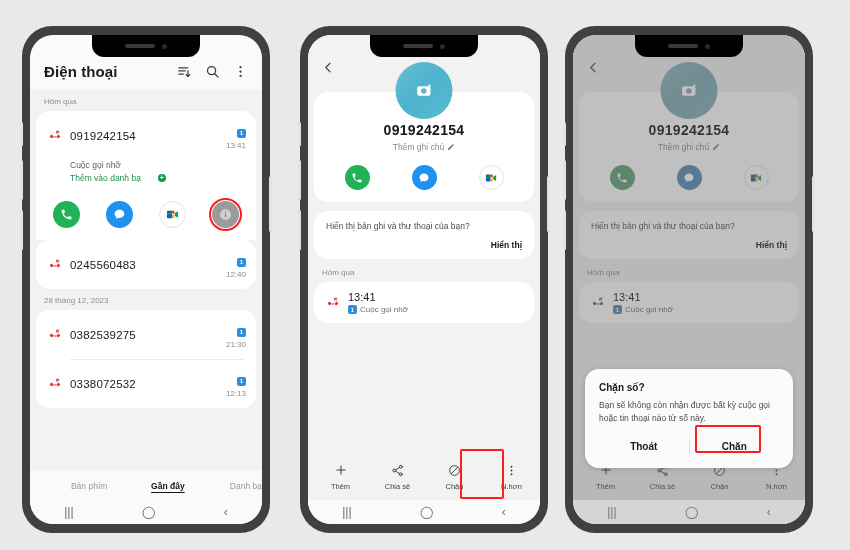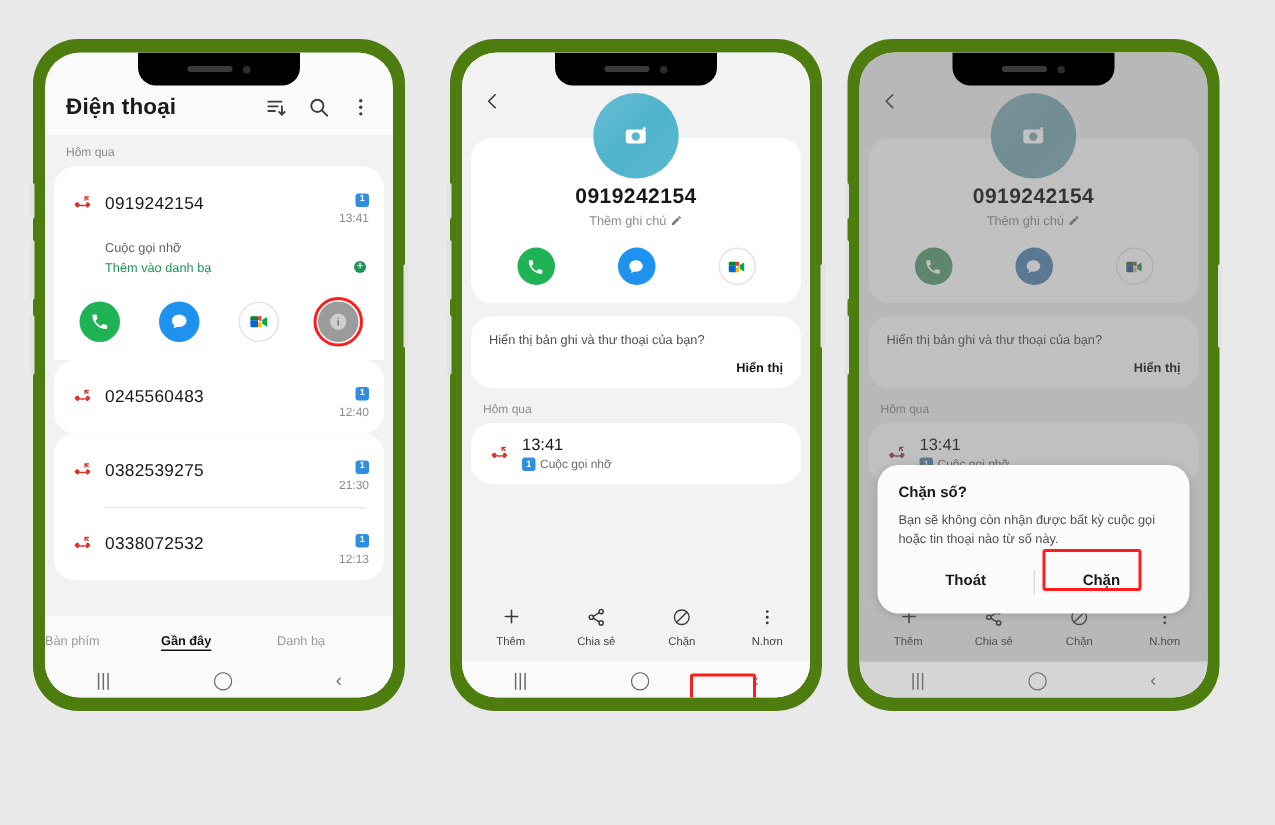--- a/index.html
+++ b/index.html
@@ -7,22 +7,22 @@
     width: 850px; height: 550px;
     background: #e9e9e9;
     font-family: "Liberation Sans", sans-serif;
     overflow: hidden;
   }
   .stage { position: relative; width: 850px; height: 550px; }
 
   
   .phone {
     position: absolute;
-    width: 248px; height: 448px;
-    background: #4d7c0f;
+    width: 248px; height: 507px;
+    background: #404040;
     border-radius: 30px;
     padding: 9px 8px;
   }
   .phone.p1 { left: 22px;  top: 26px; }
   .phone.p2 { left: 300px; top: 26px; }
   .phone.p3 { left: 565px; top: 26px; }
 
   .side-btn { position: absolute; background: #e2e2e2; border-radius: 2px; }
   .side-btn.l1 { left: -2px; top: 96px;  width: 3px; height: 24px; }
   .side-btn.l2 { left: -2px; top: 134px; width: 3px; height: 40px; }
@@ -73,38 +73,38 @@
   .meta { margin-left: auto; text-align: right; }
   .simbadge {
     display: inline-flex; align-items:center; justify-content:center;
     width: 9px; height: 9px; background: #2e8fe0; color: #fff;
     font-size: 6px; border-radius: 2px; font-weight: bold; line-height: 1;
   }
   .time { font-size: 8px; color: #8d8d8d; margin-top: 2px; }
 
   .expanded { padding: 0 12px 10px 34px; background:#fff; }
   .exp-sub { font-size: 8.5px; color: #5e5e5e; margin-bottom: 3px; }
-  .exp-add { font-size: 8.5px; color: #1f9254; display: flex; align-items: center; gap: 17px; justify-content: space-between; }
+  .exp-add { font-size: 8.5px; color: #1f9254; display: flex; align-items: center; gap: 17px; }
   .plus-badge {
     width: 8px; height: 8px; border-radius: 50%; background: #1f9254; color:#fff;
     font-size: 7px; line-height: 8px; text-align:center; font-weight:bold;
   }
   .act-row { display: flex; align-items: center; padding: 8px 4px 12px 4px; background: #fff; }
   .act-cell { flex: 1; display: flex; justify-content: center; }
   .circ { width: 27px; height: 27px; border-radius: 50%; display:flex; align-items:center; justify-content:center; }
   .circ.green { background: #1fb356; }
   .circ.blue  { background: #1f92f0; }
   .circ.white { background: #fff; border: 1px solid #e4e4e4; }
   .circ.grey  { background: #9b9b9b; }
 
   .hl { outline: 2px solid #fc1d1d; outline-offset: 1px; }
   .hl-box { position: absolute; border: 2px solid #fc1d1d; border-radius: 2px; z-index: 30; }
 
   .tabbar { display: flex; background: #fafafa; padding: 11px 0 9px 0; }
-  .tab { flex: 1; text-align: left; font-size: 8.5px; color: #9a9a9a; }
+  .tab { flex: 1; text-align: right; font-size: 8.5px; color: #9a9a9a; }
   .tab.active { color: #121212; font-weight: bold; text-decoration: underline; text-underline-offset: 3px; }
 
   .navbar { height: 24px; background: #fafafa; display: flex; align-items:center; justify-content: space-around; }
   .navbar span { color: #6a6a6a; font-size: 12px; }
 
   
   .dt { flex: 1; background: #f2f2f2; display:flex; flex-direction:column; overflow:hidden; }
   .dt-back { padding: 26px 0 0 14px; }
   .back-ic { width: 13px; height: 13px; color: #3a3a3a; display:block; }
   .dt-hero { background: #fff; border-radius: 14px; margin: 18px 6px 0 6px; padding: 30px 0 12px 0; text-align:center; position:relative; }
@@ -257,20 +257,21 @@
                 <path d="M14.2 3.1h5.2v1.5h-2.6l2.6 2.6-1.1 1.1-2.6-2.6v2.6h-1.5z"></path>
               </svg>
               <div class="num">0245560483</div>
               <div class="meta">
                 <div class="simbadge">1</div>
                 <div class="time">12:40</div>
               </div>
             </div>
           </div>
 
+          <div class="daylabel">28 tháng 12, 2023</div>
           <div class="card">
             <div class="row">
               <svg class="missed" viewBox="0 0 24 24" fill="#e03131">
                 <path d="M7.5 10.2c-1.4-.55-2.3-.2-3 .5l-1.1 1.1c-.5.5-.5 1.3 0 1.8l2 2c.5.5 1.3.5 1.8 0l.9-.9c.5-.5 1.2-.6 1.8-.35 1.3.55 2.7.55 4 0 .6-.25 1.3-.15 1.8.35l.9.9c.5.5 1.3.5 1.8 0l2-2c.5-.5.5-1.3 0-1.8l-1.1-1.1c-.7-.7-1.6-1.05-3-.5v1.6c0 .55-.45 1-1 1h-6c-.55 0-1-.45-1-1z"></path>
                 <path d="M14.2 3.1h5.2v1.5h-2.6l2.6 2.6-1.1 1.1-2.6-2.6v2.6h-1.5z"></path>
               </svg>
               <div class="num">0382539275</div>
               <div class="meta">
                 <div class="simbadge">1</div>
                 <div class="time">21:30</div>

